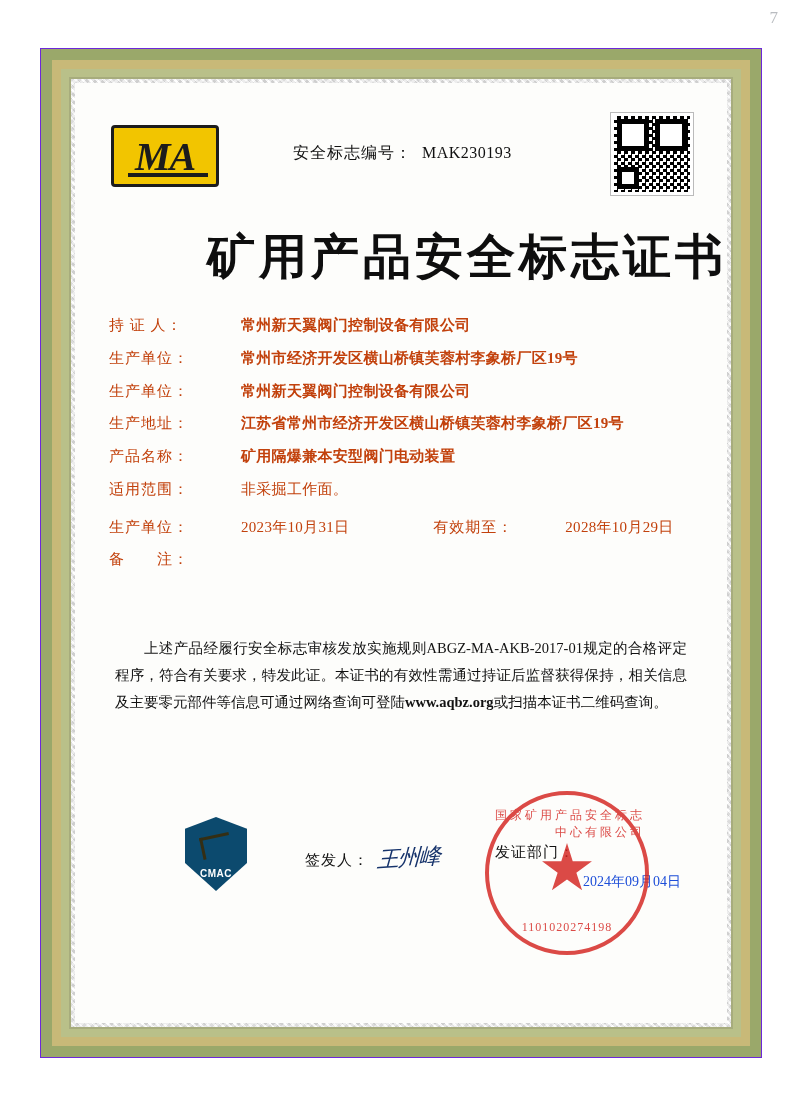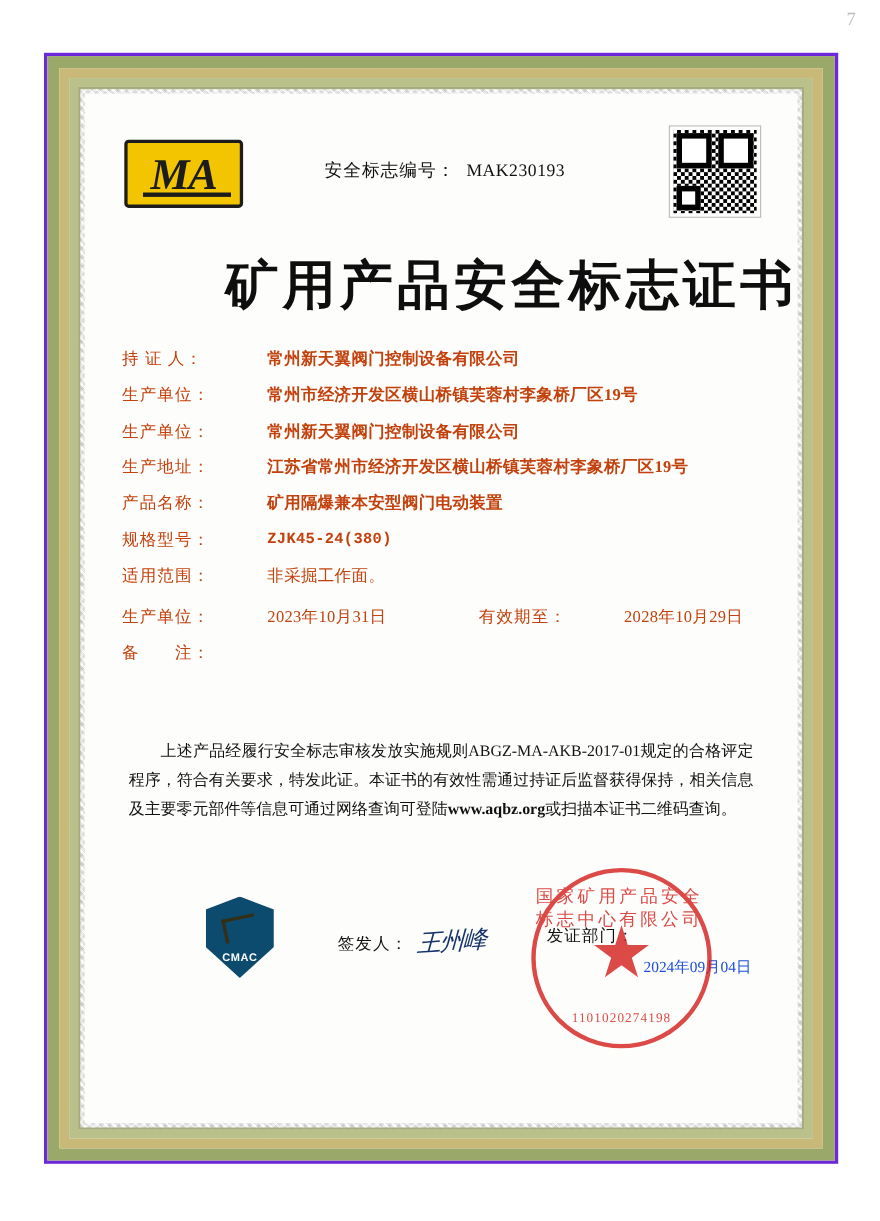--- a/index.html
+++ b/index.html
@@ -27,21 +27,21 @@
   }
 
   
   .cert-frame {
     position: absolute;
     left: 40px;
     top: 48px;
     width: 722px;
     height: 1010px;
     background: #ffffff;
-    border: 3px solid #6d28d9;
+    border: 1px solid #6d28d9;
   }
   .band {
     position: absolute;
     inset: 0;
   }
   .band-outer {
     border: 11px solid #9aa86a;
     background:
       repeating-linear-gradient(45deg, rgba(255,255,255,.35) 0 3px, rgba(0,0,0,.06) 3px 6px);
   }
@@ -316,23 +316,23 @@
     position: absolute;
     left: 50%; top: 50%;
     width: 52px; height: 52px;
     margin: -30px 0 0 -26px;
     background: #d4231f;
     clip-path: polygon(50% 0%, 61% 35%, 98% 35%, 68% 57%, 79% 91%, 50% 70%, 21% 91%, 32% 57%, 2% 35%, 39% 35%);
   }
   .seal .seal-top {
     position: absolute;
     left: 0; right: 0; top: 12px;
-    text-align: left;
+    text-align: right;
     font-family: Liberation Mono, monospace;
-    font-size: 16px;
+    font-size: 12px;
     color: #d4231f;
     letter-spacing: 3px;
   }
   .seal .seal-num {
     position: absolute;
     left: 0; right: 0; bottom: 16px;
     text-align: center;
     font-family: "Liberation Serif", serif;
     font-size: 12px;
     color: #d4231f;
@@ -391,24 +391,20 @@
       <div class="row">
         <div class="label">生产地址：</div>
         <div class="value">江苏省常州市经济开发区横山桥镇芙蓉村李象桥厂区19号</div>
       </div>
 
       <div class="row">
         <div class="label">产品名称：</div>
         <div class="value">矿用隔爆兼本安型阀门电动装置</div>
       </div>
 
-      <div class="row">
-        <div class="label">规格型号：</div>
-        <div class="value mono">ZJK45-24(380)</div>
-      </div>
 
 
       <div class="row">
         <div class="label">适用范围：</div>
         <div class="value normal">非采掘工作面。</div>
       </div>
 
       <div class="row dates">
         <div class="label">生产单位：</div>
         <div class="value normal">2023年10月31日</div>

